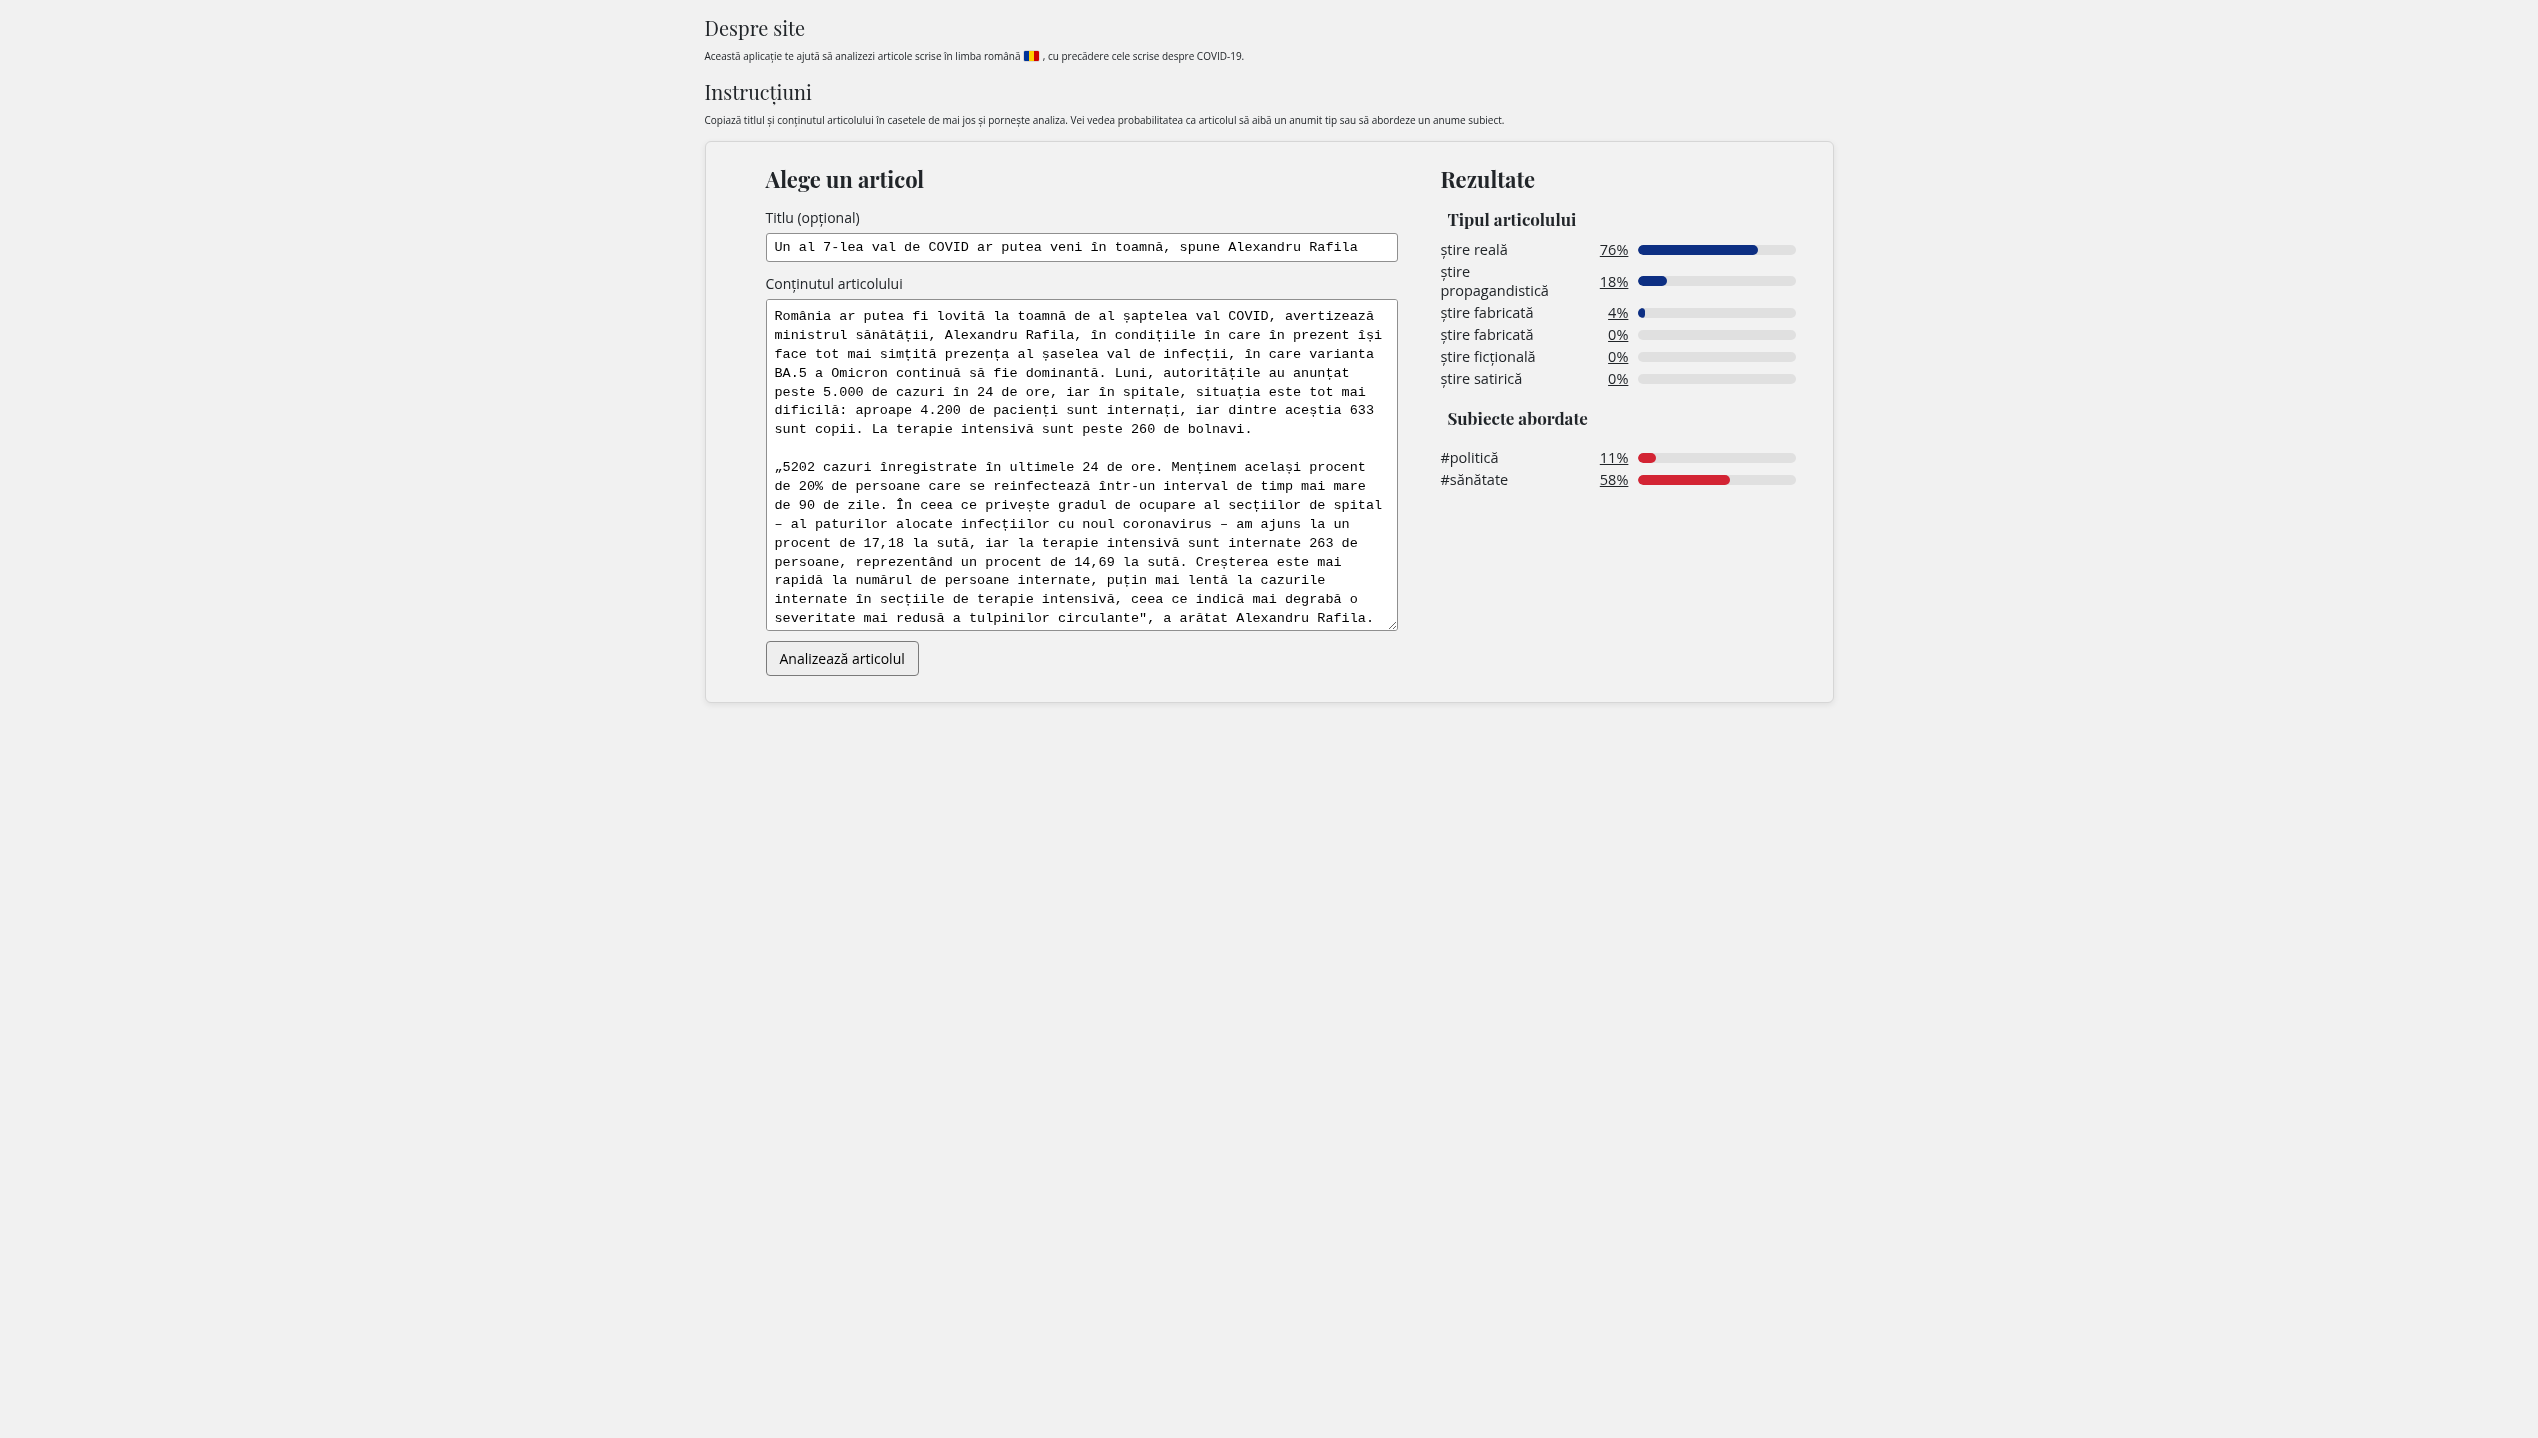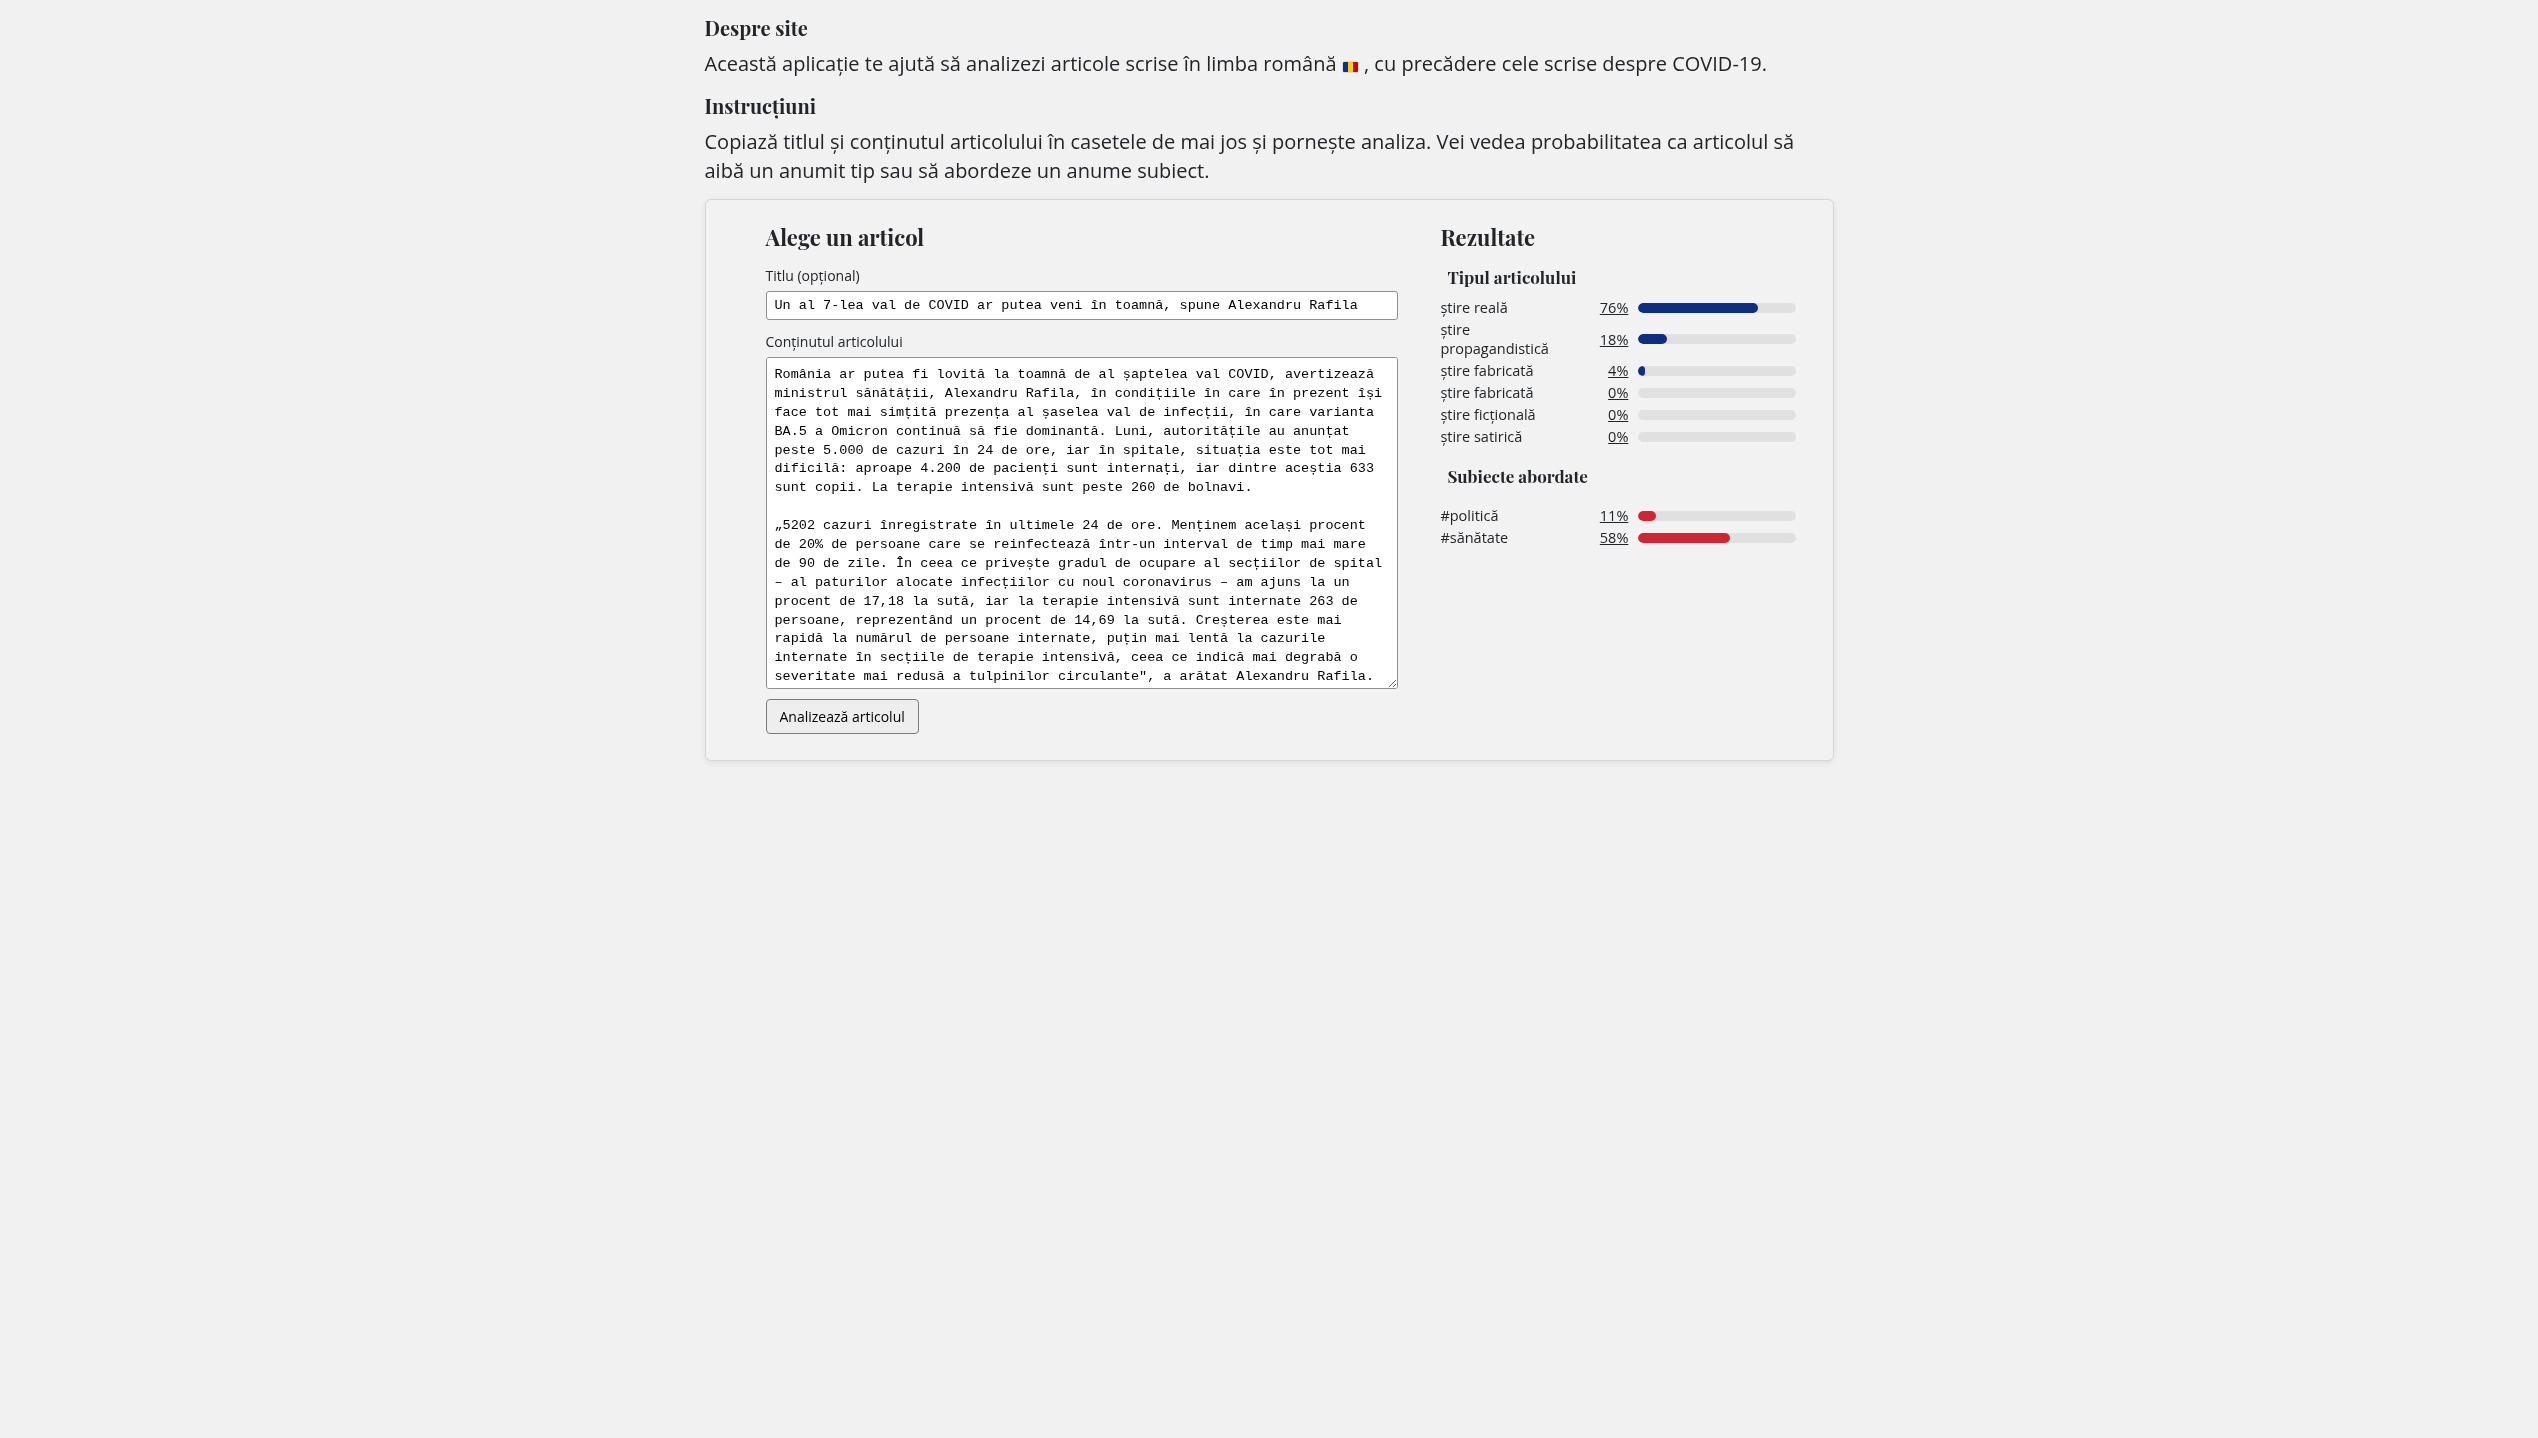--- a/index.html
+++ b/index.html
@@ -33,26 +33,26 @@
   }
   h1.page-title {
     font-family: var(--serif);
     font-weight: 700;
     font-size: 32px;
     letter-spacing: 0.2px;
     margin: 18px 0 18px 0;
   }
   h2.section {
     font-family: var(--serif);
-    font-weight: 700;
+    font-weight: 400;
     font-size: 20px;
     margin: 14px 0 8px 0;
   }
   p.body {
-    font-size: 20px;
+    font-size: 10px;
     line-height: 1.45;
     margin: 0 0 14px 0;
   }
   .flag {
     display: inline-flex;
     vertical-align: -1px;
     width: 15px;
     height: 10px;
     border-radius: 1px;
     overflow: hidden;

